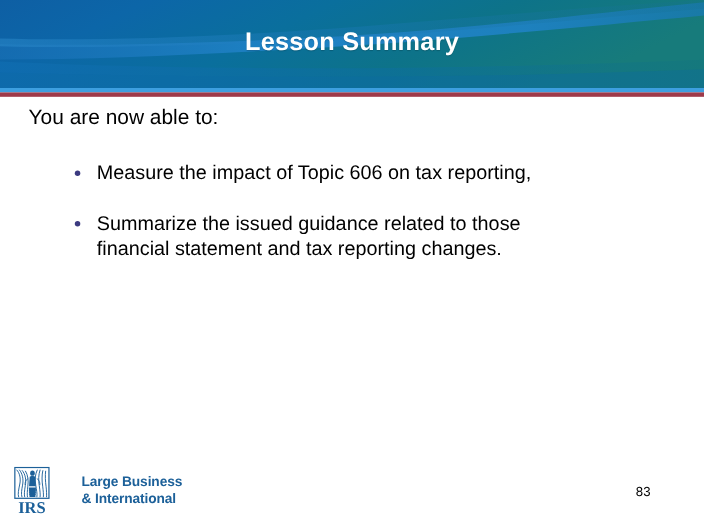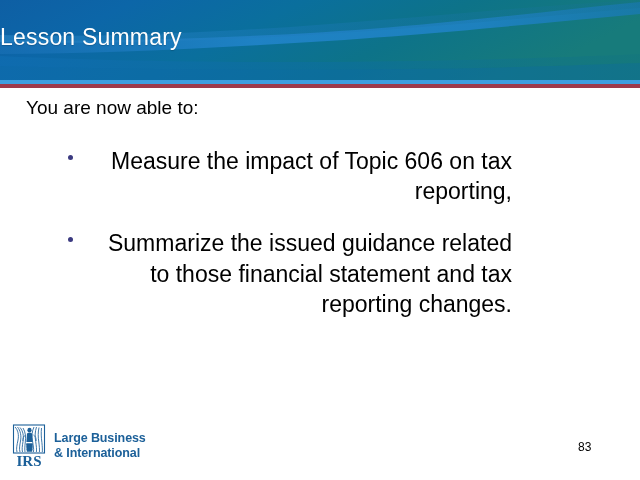--- a/index.html
+++ b/index.html
@@ -37,24 +37,24 @@
     width: 640px;
     height: 80px;
     display: block;
   }
 
   #header-title {
     position: absolute;
     left: 0;
     top: 24px;
     width: 640px;
-    text-align: left;
+    text-align: center;
     color: #ffffff;
     font-size: 23px;
-    font-weight: normal;
+    font-weight: bold;
     letter-spacing: 0.2px;
     text-shadow: 0 1px 1px rgba(0,0,0,0.18);
     z-index: 5;
   }
 
   
   #rule-lightblue {
     position: absolute;
     left: 0;
     top: 80px;
@@ -89,27 +89,26 @@
     padding-left: 2px;
   }
 
   #bullet-list {
     list-style: none;
     padding-left: 42px;
   }
 
   .bullet-item {
     position: relative;
-    font-size: 23px;
+    font-size: 18px;
     color: #000000;
     line-height: 1.32;
     margin-bottom: 22px;
     padding-left: 22px;
     max-width: 545px;
-    text-align: right;
   }
 
   .bullet-item:last-child { margin-bottom: 0; }
 
   .bullet-dot {
     position: absolute;
     left: 2px;
     top: 9px;
     width: 5px;
     height: 5px;
@@ -133,20 +132,21 @@
     display: block;
   }
 
   #logo-wordmark {
     color: #1c6099;
     font-size: 12.5px;
     font-weight: bold;
     line-height: 1.18;
     letter-spacing: -0.1px;
     white-space: pre-line;
+    margin-left: 20px;
   }
 
   #page-number {
     position: absolute;
     left: 578px;
     top: 440px;
     font-size: 12px;
     font-weight: normal;
     color: #000000;
   }

